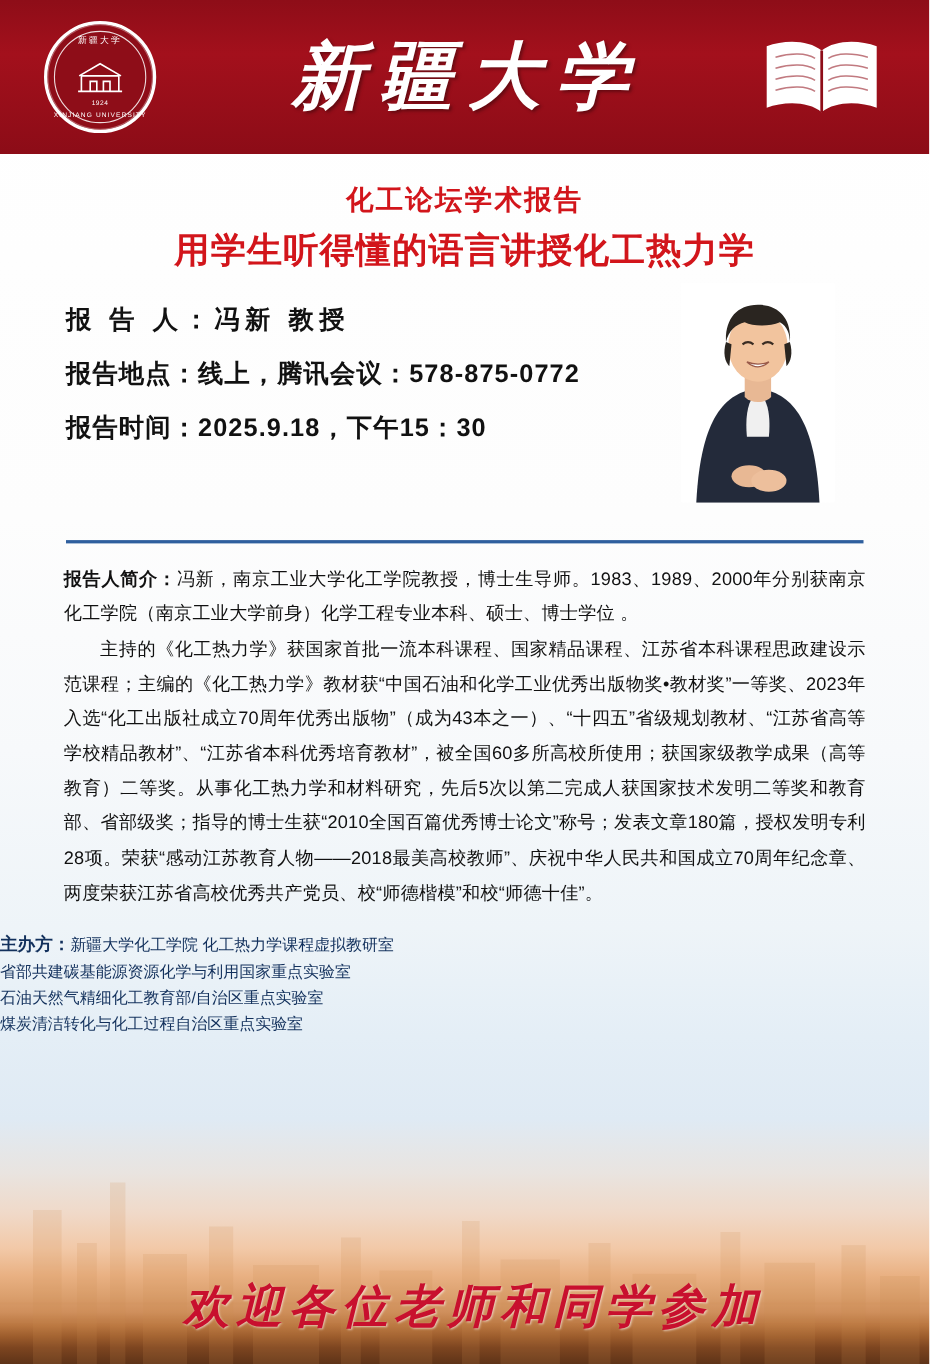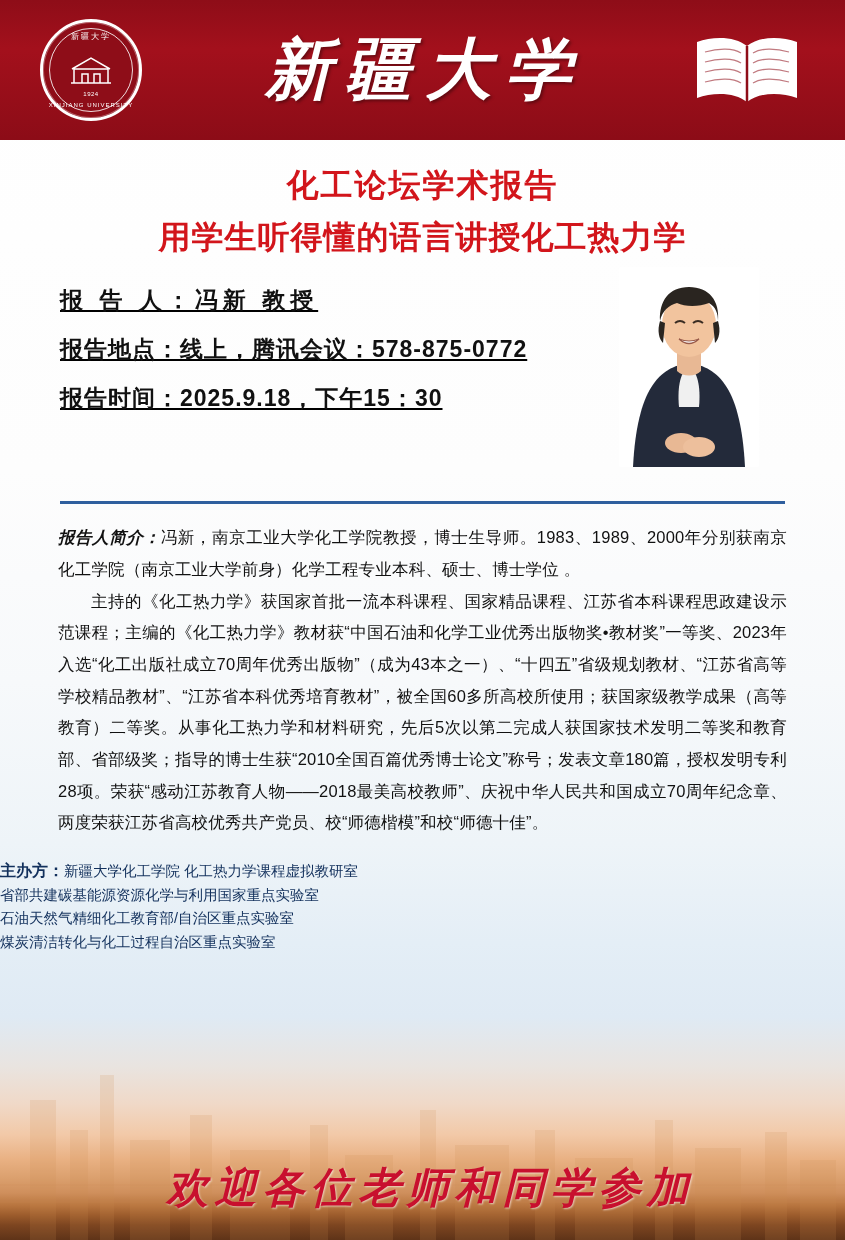--- a/index.html
+++ b/index.html
@@ -132,40 +132,39 @@
     width: 116px;
     height: 76px;
     flex: none;
   }
   .title-block {
     text-align: center;
     padding-top: 24px;
   }
   .title-1 {
     color: #d2151b;
-    font-family: Liberation Mono, monospace;
-    font-size: 32px;
+    font-family: Liberation Sans, sans-serif;
+    font-size: 25px;
     font-weight: bold;
     letter-spacing: 2px;
     line-height: 1.5;
   }
   .title-2 {
     color: #d2151b;
     font-family: "Liberation Sans", sans-serif;
     font-size: 32px;
     font-weight: bold;
     letter-spacing: 1px;
     line-height: 1.6;
   }
   .info-block {
     position: relative;
     margin: 26px 0 0 0;
     padding: 0 60px;
     min-height: 190px;
-    text-decoration: underline;
   }
   .info-line {
     font-size: 23px;
     font-weight: bold;
     color: #111111;
     line-height: 1.0;
     margin-bottom: 26px;
     letter-spacing: 1px;
     font-family: "Liberation Sans", sans-serif;
   }
@@ -188,21 +187,20 @@
     margin: 18px 58px 0 58px;
     font-size: 16.5px;
     line-height: 1.92;
     color: #111111;
     text-align: justify;
     font-family: "Liberation Sans", sans-serif;
     letter-spacing: 0.2px;
   }
   .bio b {
     font-weight: bold;
-    font-style: italic;
   }
   .bio p {
     margin: 0;
   }
   .bio p.indent {
     text-indent: 2em;
   }
   .organizers {
     margin-top: 19px;
     text-align: left;

